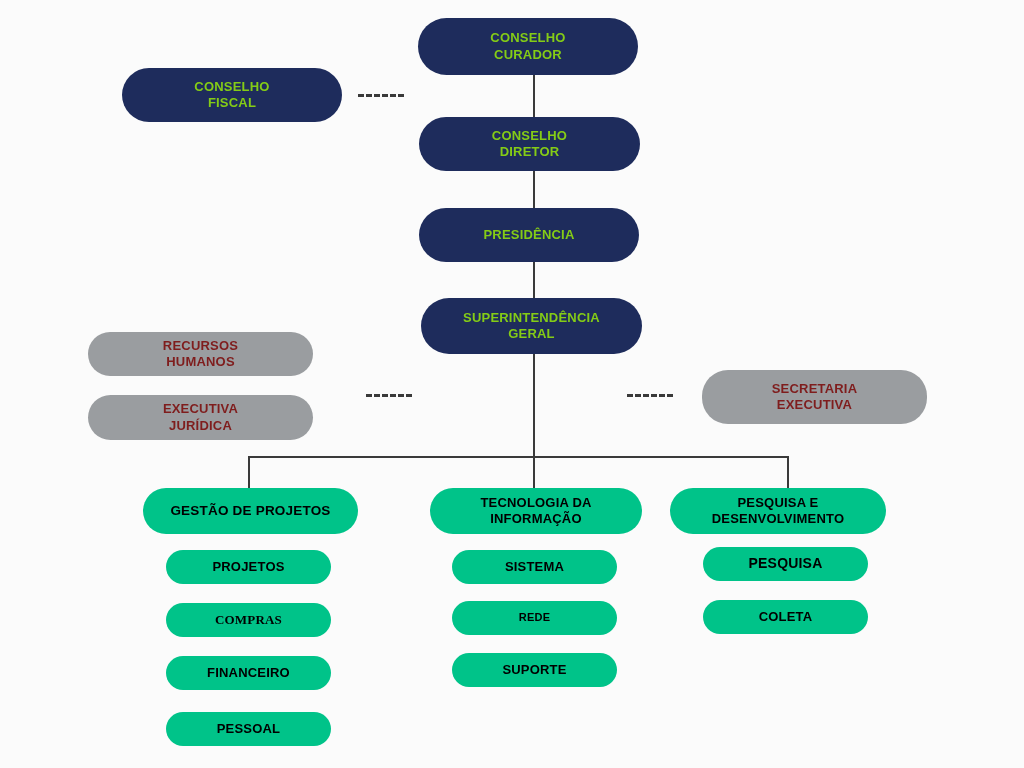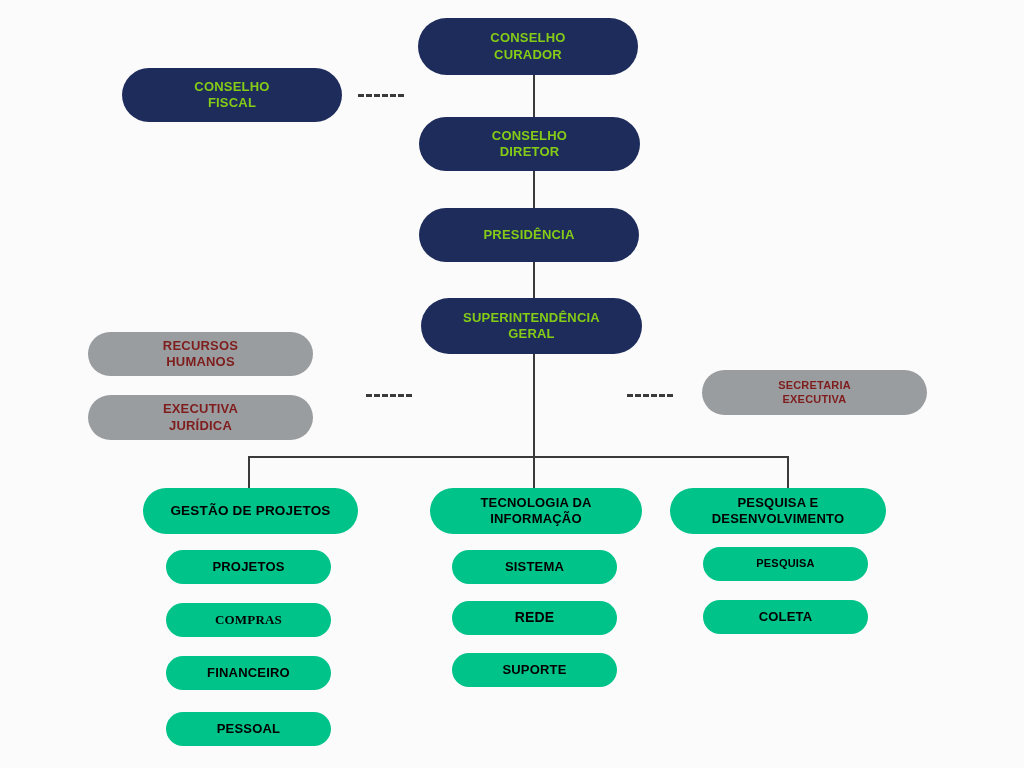--- a/index.html
+++ b/index.html
@@ -90,42 +90,42 @@
 
   <div class="node navy" style="left:421px; top:298px; width:221px; height:56px; font-size:13px;">SUPERINTENDÊNCIA
 GERAL</div>
 
   <div class="node gray" style="left:88px; top:332px; width:225px; height:44px; font-size:13px;">RECURSOS
 HUMANOS</div>
 
   <div class="node gray" style="left:88px; top:395px; width:225px; height:45px; font-size:13px;">EXECUTIVA
 JURÍDICA</div>
 
-  <div class="node gray" style="left:702px; top:370px; width:225px; height:45px; font-size:11px;">SECRETARIA
+  <div class="node gray" style="left:702px; top:370px; width:225px; height:54px; font-size:13px;">SECRETARIA
 EXECUTIVA</div>
 
   <div class="node green" style="left:166px; top:550px; width:165px; height:34px; font-size:13px;">PROJETOS</div>
 
   <div class="node green" style="left:143px; top:488px; width:215px; height:46px; font-size:13.5px;">GESTÃO DE  PROJETOS</div>
 
   <div class="node green" style="left:166px; top:603px; width:165px; height:34px; font-size:13px;font-family:Liberation Serif, serif;">COMPRAS</div>
 
   <div class="node green" style="left:166px; top:656px; width:165px; height:34px; font-size:13px;">FINANCEIRO</div>
 
   <div class="node green" style="left:166px; top:712px; width:165px; height:34px; font-size:13px;">PESSOAL</div>
 
   <div class="node green" style="left:430px; top:488px; width:212px; height:46px; font-size:13px;">TECNOLOGIA DA
 INFORMAÇÃO</div>
 
   <div class="node green" style="left:452px; top:550px; width:165px; height:34px; font-size:13px;">SISTEMA</div>
 
-  <div class="node green" style="left:452px; top:601px; width:165px; height:34px; font-size:14px;">REDE</div>
+  <div class="node green" style="left:452px; top:601px; width:165px; height:34px; font-size:11px;">REDE</div>
 
   <div class="node green" style="left:452px; top:653px; width:165px; height:34px; font-size:13px;">SUPORTE</div>
 
   <div class="node green" style="left:670px; top:488px; width:216px; height:46px; font-size:13px;">PESQUISA E
 DESENVOLVIMENTO</div>
 
-  <div class="node green" style="left:703px; top:547px; width:165px; height:34px; font-size:11px;">PESQUISA</div>
+  <div class="node green" style="left:703px; top:547px; width:165px; height:34px; font-size:14px;">PESQUISA</div>
 
   <div class="node green" style="left:703px; top:600px; width:165px; height:34px; font-size:13px;">COLETA</div>
 
 </div>
 
 </body></html>

